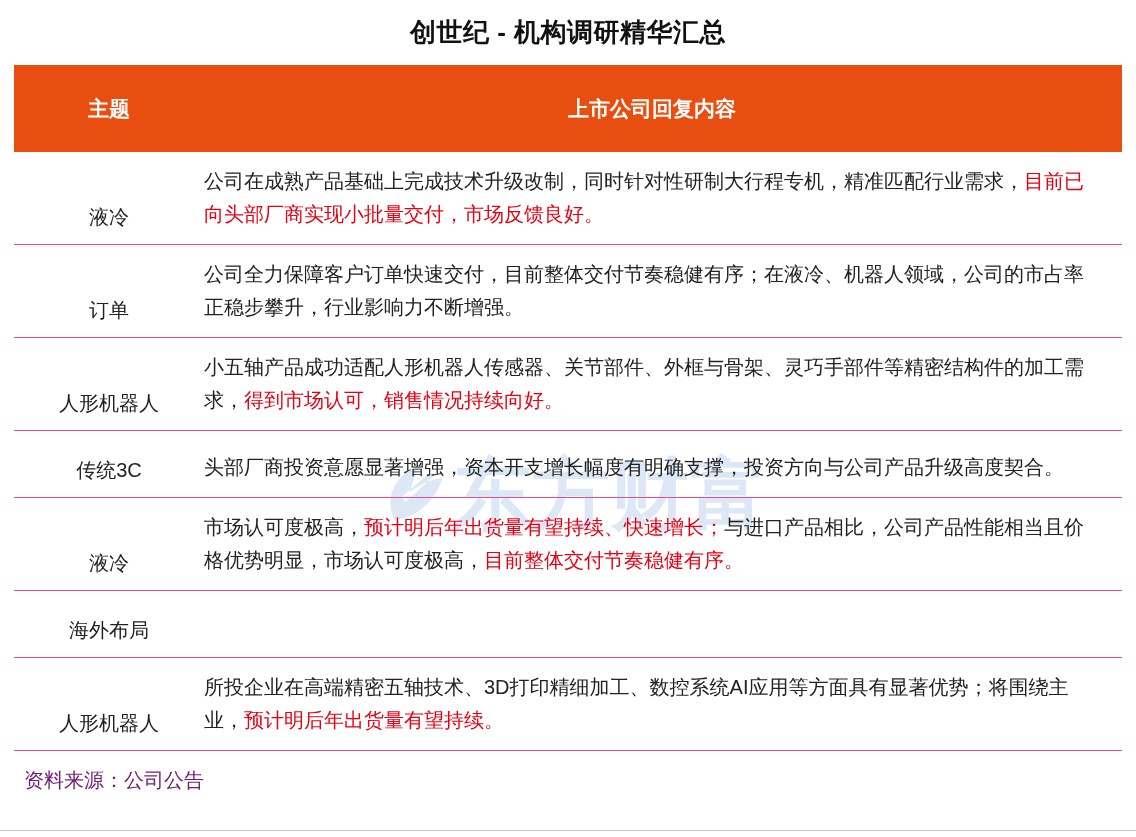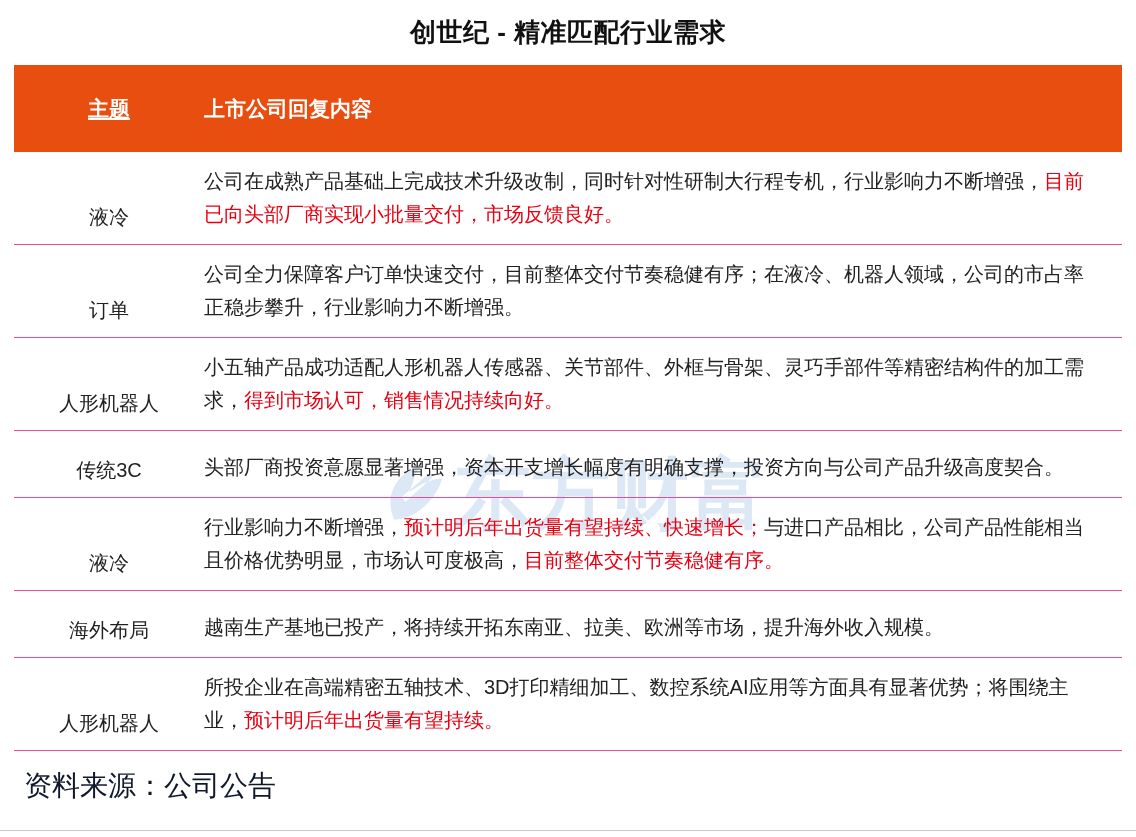--- a/index.html
+++ b/index.html
@@ -53,25 +53,24 @@
     align-items: center;
     height: 87px;
     background: #e84e0f;
     color: #ffffff;
     font-weight: 700;
     font-size: 21px;
   }
   .t-header .h-topic {
     width: 190px;
     text-align: center;
-    text-decoration: underline;
   }
   .t-header .h-content {
     flex: 1;
-    text-align: left;
+    text-align: center;
     padding-right: 22px;
   }
   .t-row {
     display: flex;
     align-items: flex-end;
     min-height: 67px;
     padding: 13px 0;
     box-sizing: border-box;
     border-bottom: 1px solid #ec4899;
   }
@@ -87,81 +86,80 @@
     padding-right: 26px;
     font-size: 20px;
     line-height: 33px;
     color: #222222;
   }
   .seg.em { color: #e60012; }
   .source-note {
     position: relative;
     z-index: 1;
     margin: 16px 0 0 24px;
-    font-size: 28px;
-    color: #0f172a;
+    font-size: 20px;
+    color: #701a75;
   }
   .bottom-divider {
     position: absolute;
     left: 0;
     right: 0;
     bottom: 6px;
     border-top: 1px solid #c9c9c9;
   }
 </style>
 </head>
 <body>
 
 <div class="page">
 
-  <div class="page-title">创世纪 - 精准匹配行业需求</div>
+  <div class="page-title">创世纪 - 机构调研精华汇总</div>
 
   <div class="watermark">
     <span>
       <svg width="62" height="72" viewBox="0 0 100 110" fill="#dce8f5" xmlns="http://www.w3.org/2000/svg">
         <path d="M18,96 C2,62 18,22 62,10 C48,26 50,38 42,52 C58,42 76,30 96,30 C84,66 52,96 18,96 Z M30,60 L74,22 L80,28 L36,68 Z" fill-rule="evenodd"></path>
       </svg>
     </span>
     <span class="watermark-text">东方财富</span>
   </div>
 
   <div class="summary-table">
     <div class="t-header">
       <div class="h-topic">主题</div>
       <div class="h-content">上市公司回复内容</div>
     </div>
     <div id="table-body">
   <div class="t-row">
     <div class="topic-cell">液冷</div>
-    <div class="content-cell"><span class="seg">公司在成熟产品基础上完成技术升级改制，同时针对性研制大行程专机，行业影响力不断增强，</span><span class="seg em">目前已向头部厂商实现小批量交付，市场反馈良好。</span></div>
+    <div class="content-cell"><span class="seg">公司在成熟产品基础上完成技术升级改制，同时针对性研制大行程专机，精准匹配行业需求，</span><span class="seg em">目前已向头部厂商实现小批量交付，市场反馈良好。</span></div>
   </div>
 
   <div class="t-row">
     <div class="topic-cell">订单</div>
     <div class="content-cell"><span class="seg">公司全力保障客户订单快速交付，目前整体交付节奏稳健有序；在液冷、机器人领域，公司的市占率正稳步攀升，行业影响力不断增强。</span></div>
   </div>
 
   <div class="t-row">
     <div class="topic-cell">人形机器人</div>
     <div class="content-cell"><span class="seg">小五轴产品成功适配人形机器人传感器、关节部件、外框与骨架、灵巧手部件等精密结构件的加工需求，</span><span class="seg em">得到市场认可，销售情况持续向好。</span></div>
   </div>
 
   <div class="t-row">
     <div class="topic-cell">传统3C</div>
     <div class="content-cell"><span class="seg">头部厂商投资意愿显著增强，资本开支增长幅度有明确支撑，投资方向与公司产品升级高度契合。</span></div>
   </div>
 
   <div class="t-row">
     <div class="topic-cell">液冷</div>
-    <div class="content-cell"><span class="seg">行业影响力不断增强，</span><span class="seg em">预计明后年出货量有望持续、快速增长；</span><span class="seg">与进口产品相比，公司产品性能相当且价格优势明显，市场认可度极高，</span><span class="seg em">目前整体交付节奏稳健有序。</span></div>
+    <div class="content-cell"><span class="seg">市场认可度极高，</span><span class="seg em">预计明后年出货量有望持续、快速增长；</span><span class="seg">与进口产品相比，公司产品性能相当且价格优势明显，市场认可度极高，</span><span class="seg em">目前整体交付节奏稳健有序。</span></div>
   </div>
 
   <div class="t-row">
     <div class="topic-cell">海外布局</div>
-    <div class="content-cell"><span class="seg">越南生产基地已投产，将持续开拓东南亚、拉美、欧洲等市场，提升海外收入规模。</span></div>
   </div>
 
   <div class="t-row">
     <div class="topic-cell">人形机器人</div>
     <div class="content-cell"><span class="seg">所投企业在高端精密五轴技术、3D打印精细加工、数控系统AI应用等方面具有显著优势；将围绕主业，</span><span class="seg em">预计明后年出货量有望持续。</span></div>
   </div>
 </div>
   </div>
 
   <div class="source-note">资料来源：公司公告</div>

